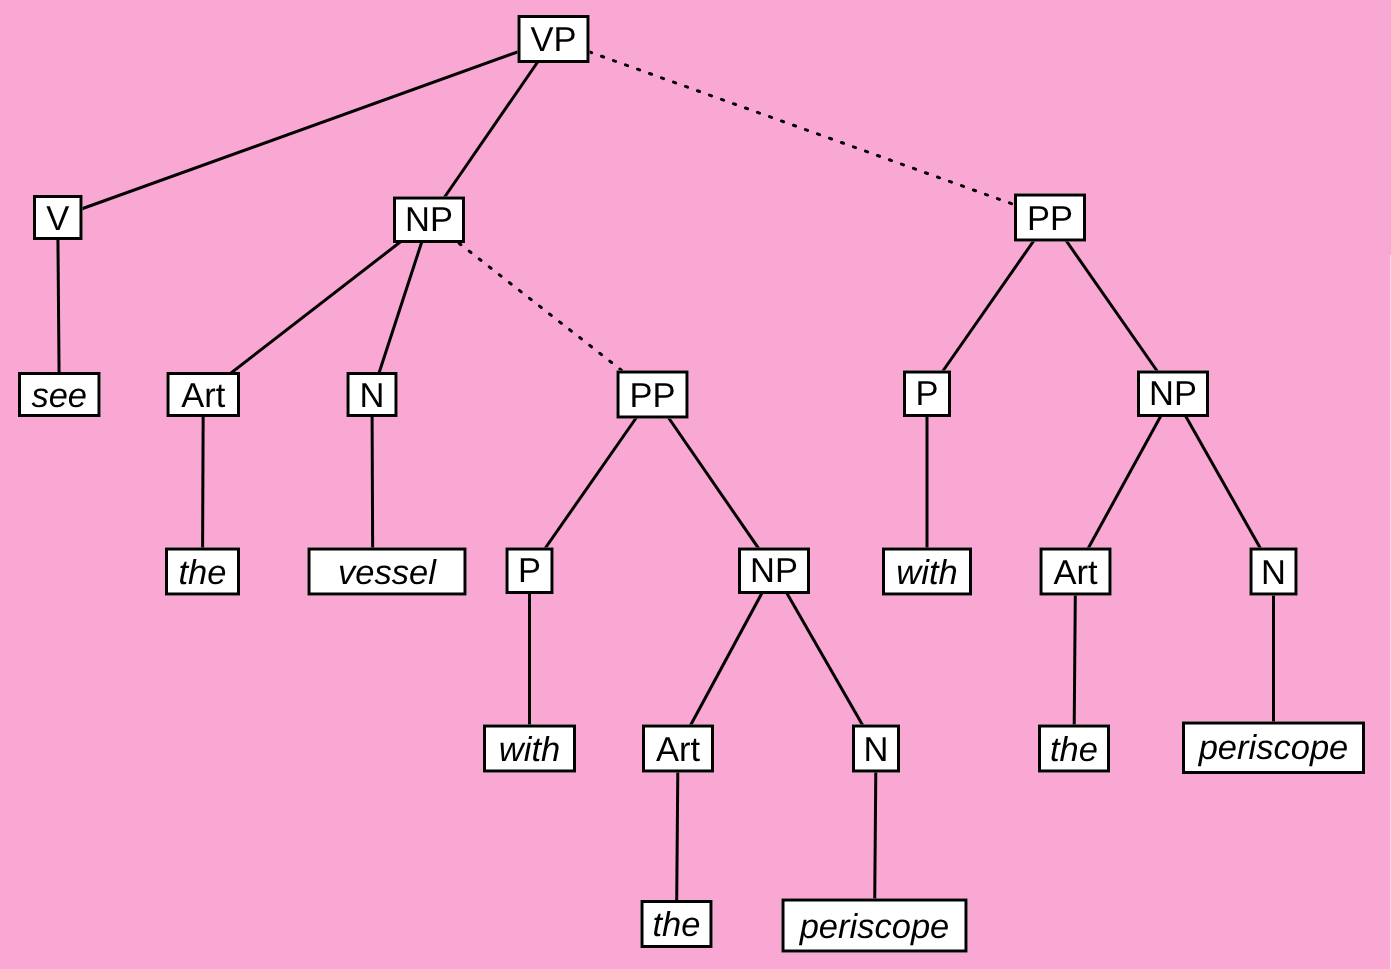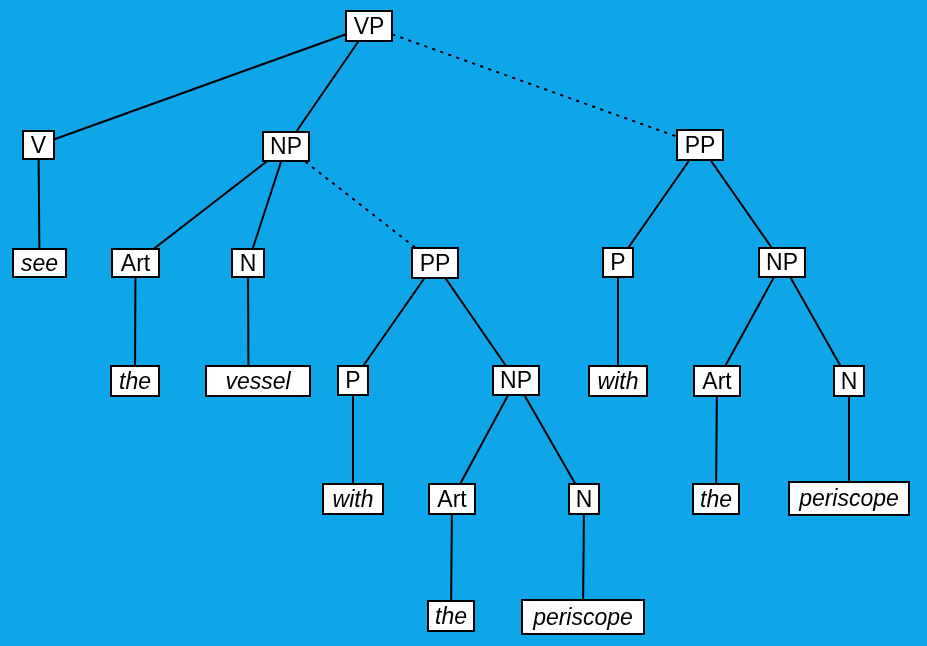--- a/index.html
+++ b/index.html
@@ -1,20 +1,20 @@
 <!DOCTYPE html>
 <html><head>
 <meta charset="utf-8">
 <style>
   html, body { margin: 0; padding: 0; background: #ffffff; }
   .canvas {
     position: relative;
     width: 927px;
     height: 646px;
-    background: #0ea5e9;
+    background: #f9a8d4;
     font-family: "Liberation Sans", sans-serif;
     overflow: hidden;
   }
   .edges-svg {
     position: absolute;
     left: 0; top: 0;
     width: 927px; height: 646px;
   }
   .edges-svg line {
     stroke: #000000;

